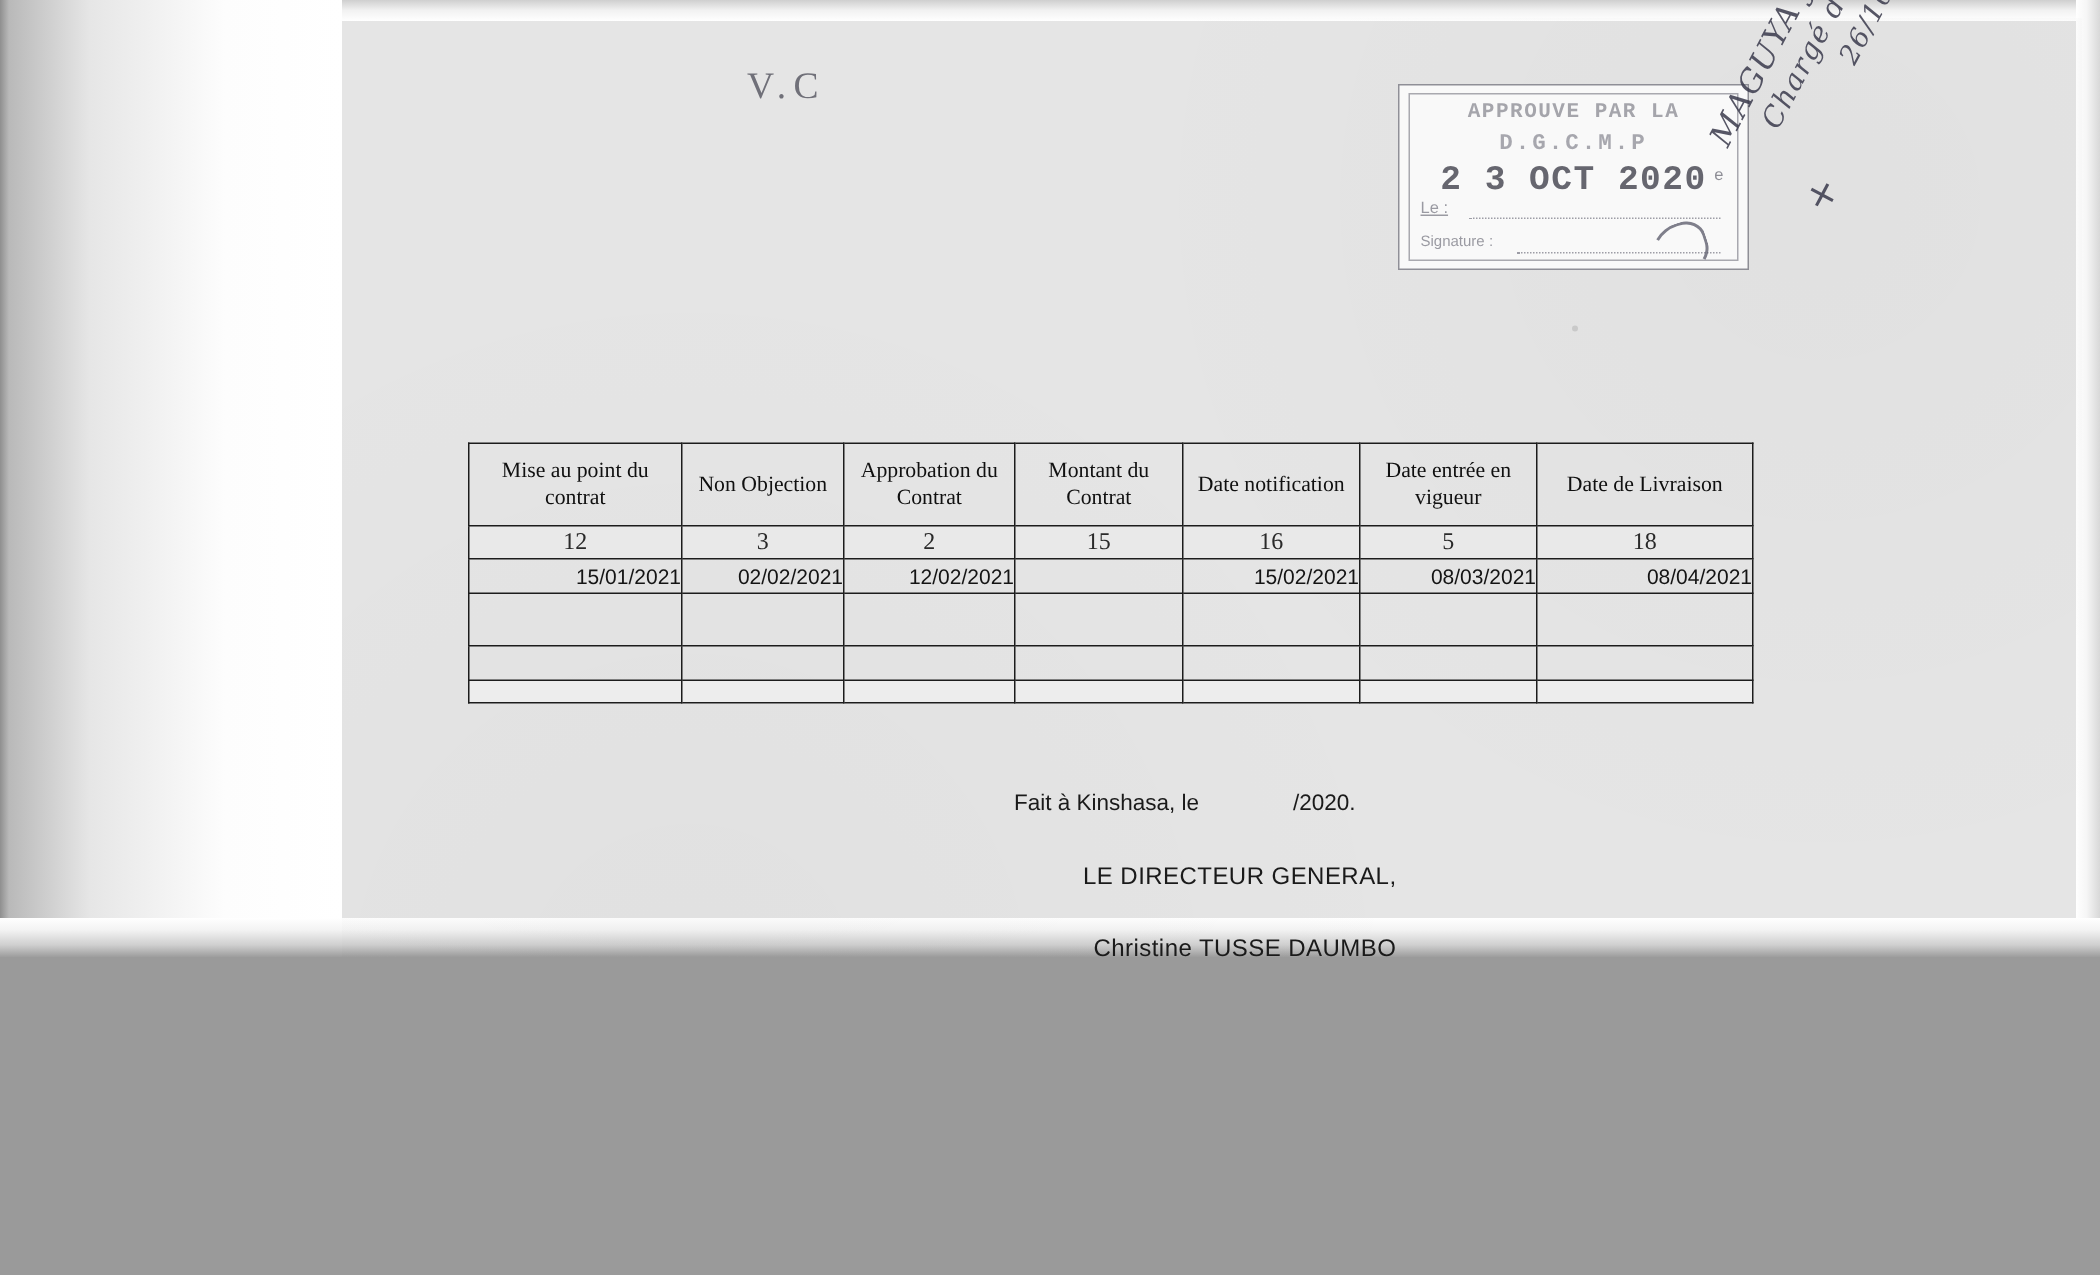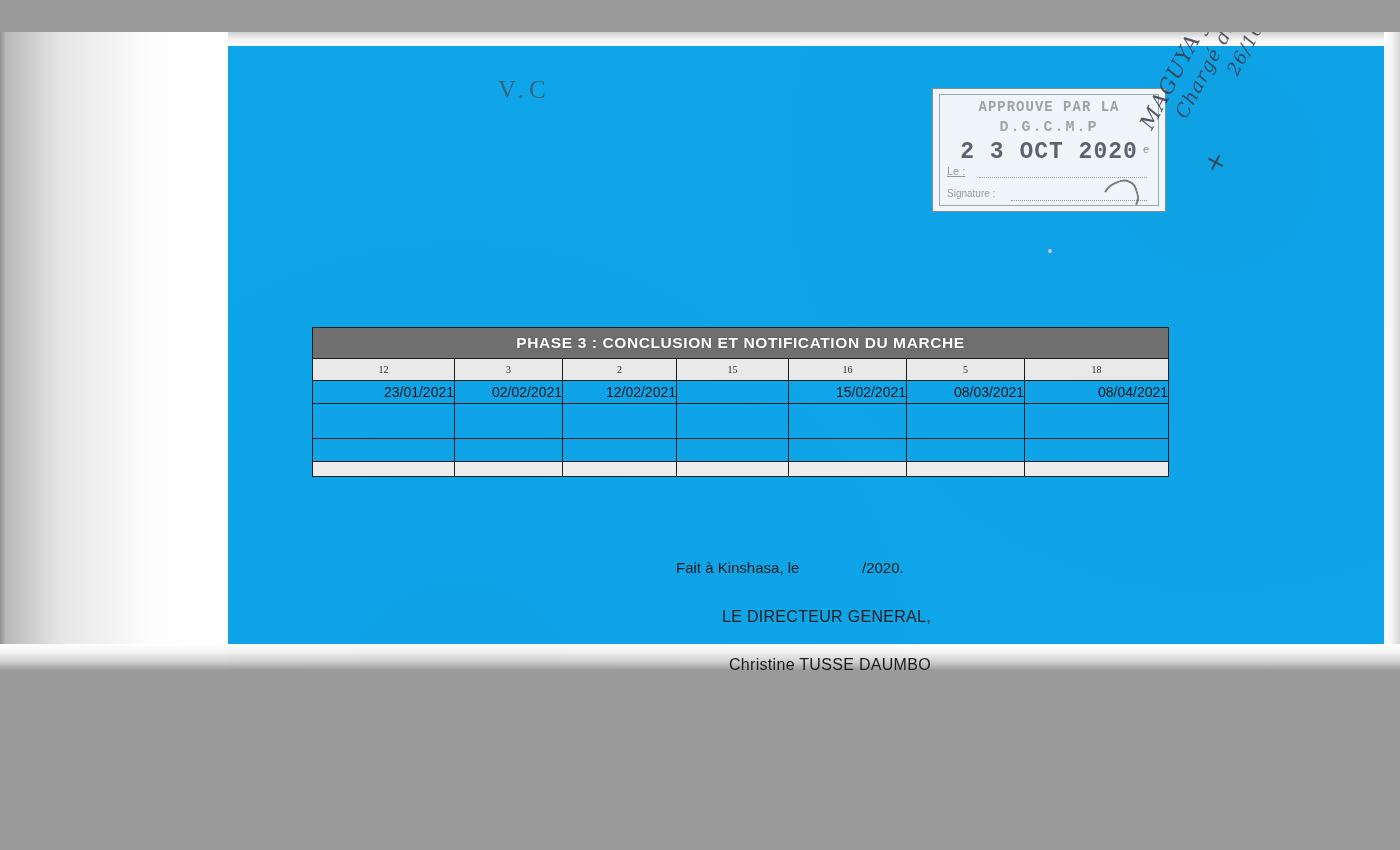--- a/index.html
+++ b/index.html
@@ -4,24 +4,23 @@
 <style>
   html, body {
     margin: 0;
     padding: 0;
     background: #9a9a9a;
   }
   #page {
     position: relative;
     width: 1400px;
     height: 638px;
-    background: #0ea5e9;
+    background: #e5e5e5;
     overflow: hidden;
     font-family: "Liberation Sans", sans-serif;
-    margin-top: 32px;
   }
   
   .scan-edge-left {
     position: absolute;
     left: 0; top: 0;
     width: 228px; height: 850px;
     background: linear-gradient(to right, #8f8f8f 0px, #b9b9b9 6px, #e6e6e6 60px, #fdfdfd 150px, #ffffff 228px);
   }
   .scan-edge-top {
     position: absolute;
@@ -190,21 +189,21 @@
     font-size: 14.5px;
     color: #101010;
     line-height: 1.25;
     padding: 2px 3px;
   }
   .num-row td {
     height: 21px;
     text-align: center;
     vertical-align: middle;
     font-family: "Liberation Serif", serif;
-    font-size: 10px;
+    font-size: 16px;
     color: #2a2a2a;
     background: #e9e9e9;
   }
   .data-row td {
     height: 22px;
     font-family: "Liberation Sans", sans-serif;
     font-size: 14px;
     color: #141414;
     text-align: right;
     padding-right: 4px;
@@ -272,34 +271,40 @@
       <colgroup>
         <col style="width:142px">
         <col style="width:108px">
         <col style="width:114px">
         <col style="width:112px">
         <col style="width:118px">
         <col style="width:118px">
         <col style="width:144px">
       </colgroup>
       <tbody>
-          <tr>
-        <td class="phase-banner" colspan="7">PHASE 3 : CONCLUSION ET NOTIFICATION DU MARCHE</td>
+      <tr>
+        <td class="col-head">Mise au point du contrat</td>
+        <td class="col-head">Non Objection</td>
+        <td class="col-head">Approbation du Contrat</td>
+        <td class="col-head">Montant du Contrat</td>
+        <td class="col-head">Date notification</td>
+        <td class="col-head">Date entrée en vigueur</td>
+        <td class="col-head">Date de Livraison</td>
       </tr>
       <tr class="num-row">
         <td>12</td>
         <td>3</td>
         <td>2</td>
         <td>15</td>
         <td>16</td>
         <td>5</td>
         <td>18</td>
       </tr>
       <tr class="data-row">
-        <td>23/01/2021</td>
+        <td>15/01/2021</td>
         <td>02/02/2021</td>
         <td>12/02/2021</td>
         <td></td>
         <td>15/02/2021</td>
         <td>08/03/2021</td>
         <td>08/04/2021</td>
       </tr>
       <tr class="data-row empty-row">
         <td></td>
         <td></td>

